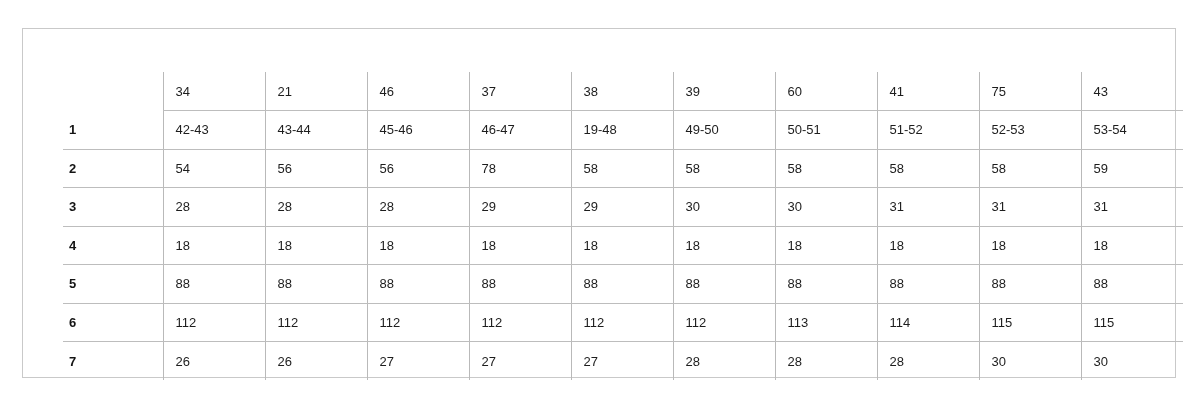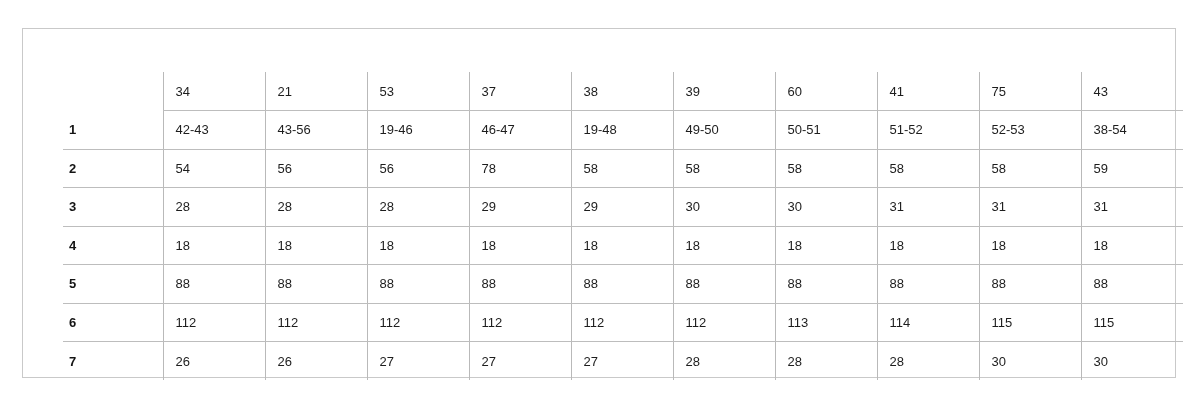--- a/index.html
+++ b/index.html
@@ -98,43 +98,43 @@
           <col class="datacol">
           <col class="datacol">
           <col class="datacol">
           <col class="datacol">
       </colgroup>
       <thead>
         <tr>
           <th class="corner rowhead"></th>
           <th class="cell">34</th>
           <th class="cell">21</th>
-          <th class="cell">53</th>
+          <th class="cell">46</th>
           <th class="cell">37</th>
           <th class="cell">38</th>
           <th class="cell">39</th>
           <th class="cell">60</th>
           <th class="cell">41</th>
           <th class="cell">75</th>
           <th class="cell">43</th>
         </tr>
       </thead>
       <tbody>
         <tr>
           <td class="rowhead">1</td>
           <td class="cell">42-43</td>
-          <td class="cell">43-56</td>
-          <td class="cell">19-46</td>
+          <td class="cell">43-44</td>
+          <td class="cell">45-46</td>
           <td class="cell">46-47</td>
           <td class="cell">19-48</td>
           <td class="cell">49-50</td>
           <td class="cell">50-51</td>
           <td class="cell">51-52</td>
           <td class="cell">52-53</td>
-          <td class="cell">38-54</td>
+          <td class="cell">53-54</td>
         </tr>
         <tr>
           <td class="rowhead">2</td>
           <td class="cell">54</td>
           <td class="cell">56</td>
           <td class="cell">56</td>
           <td class="cell">78</td>
           <td class="cell">58</td>
           <td class="cell">58</td>
           <td class="cell">58</td>

